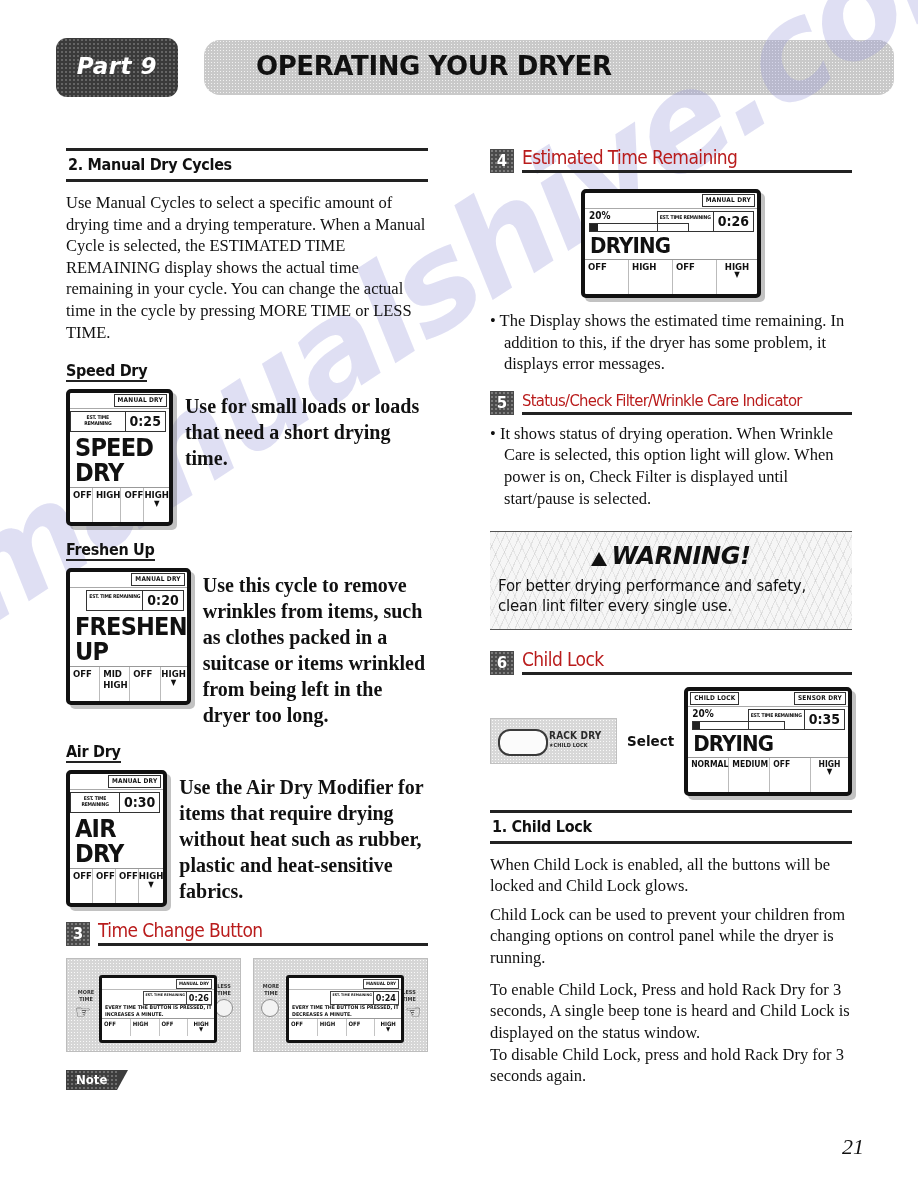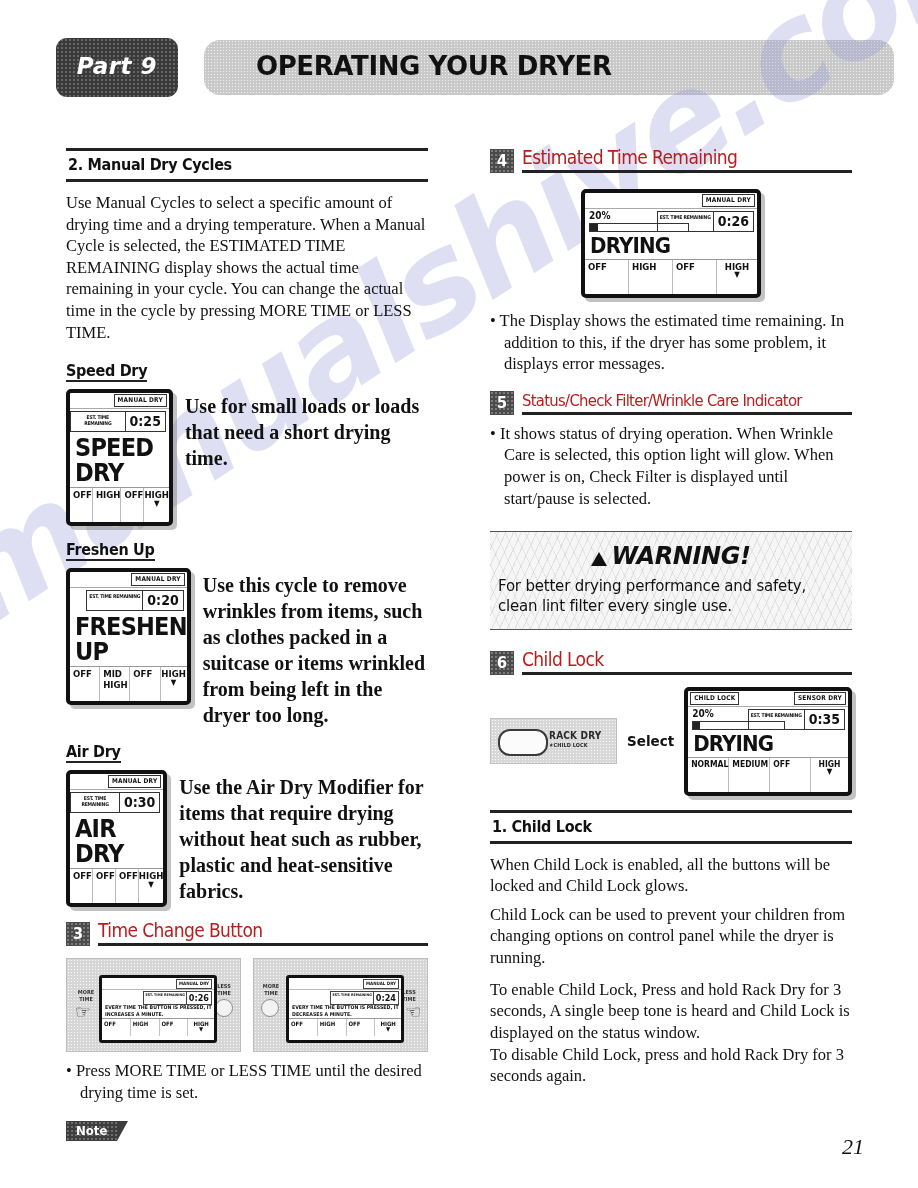--- a/index.html
+++ b/index.html
@@ -692,21 +692,20 @@
             <div class="opt">OFF</div>
             <div class="opt">
               <span>HIGH</span>
               <span class="cr">▼</span>
             </div>
           </div>
         </div>
       </div>
     </div>
 
-    <p class="bullet">• Press MORE TIME or LESS TIME until the desired drying time is set.</p>
 
     
     <div class="note-wrap">
       <div class="note-tag">Note</div>
     </div>
 
   </div>
 
   <div class="col col-right">
 

